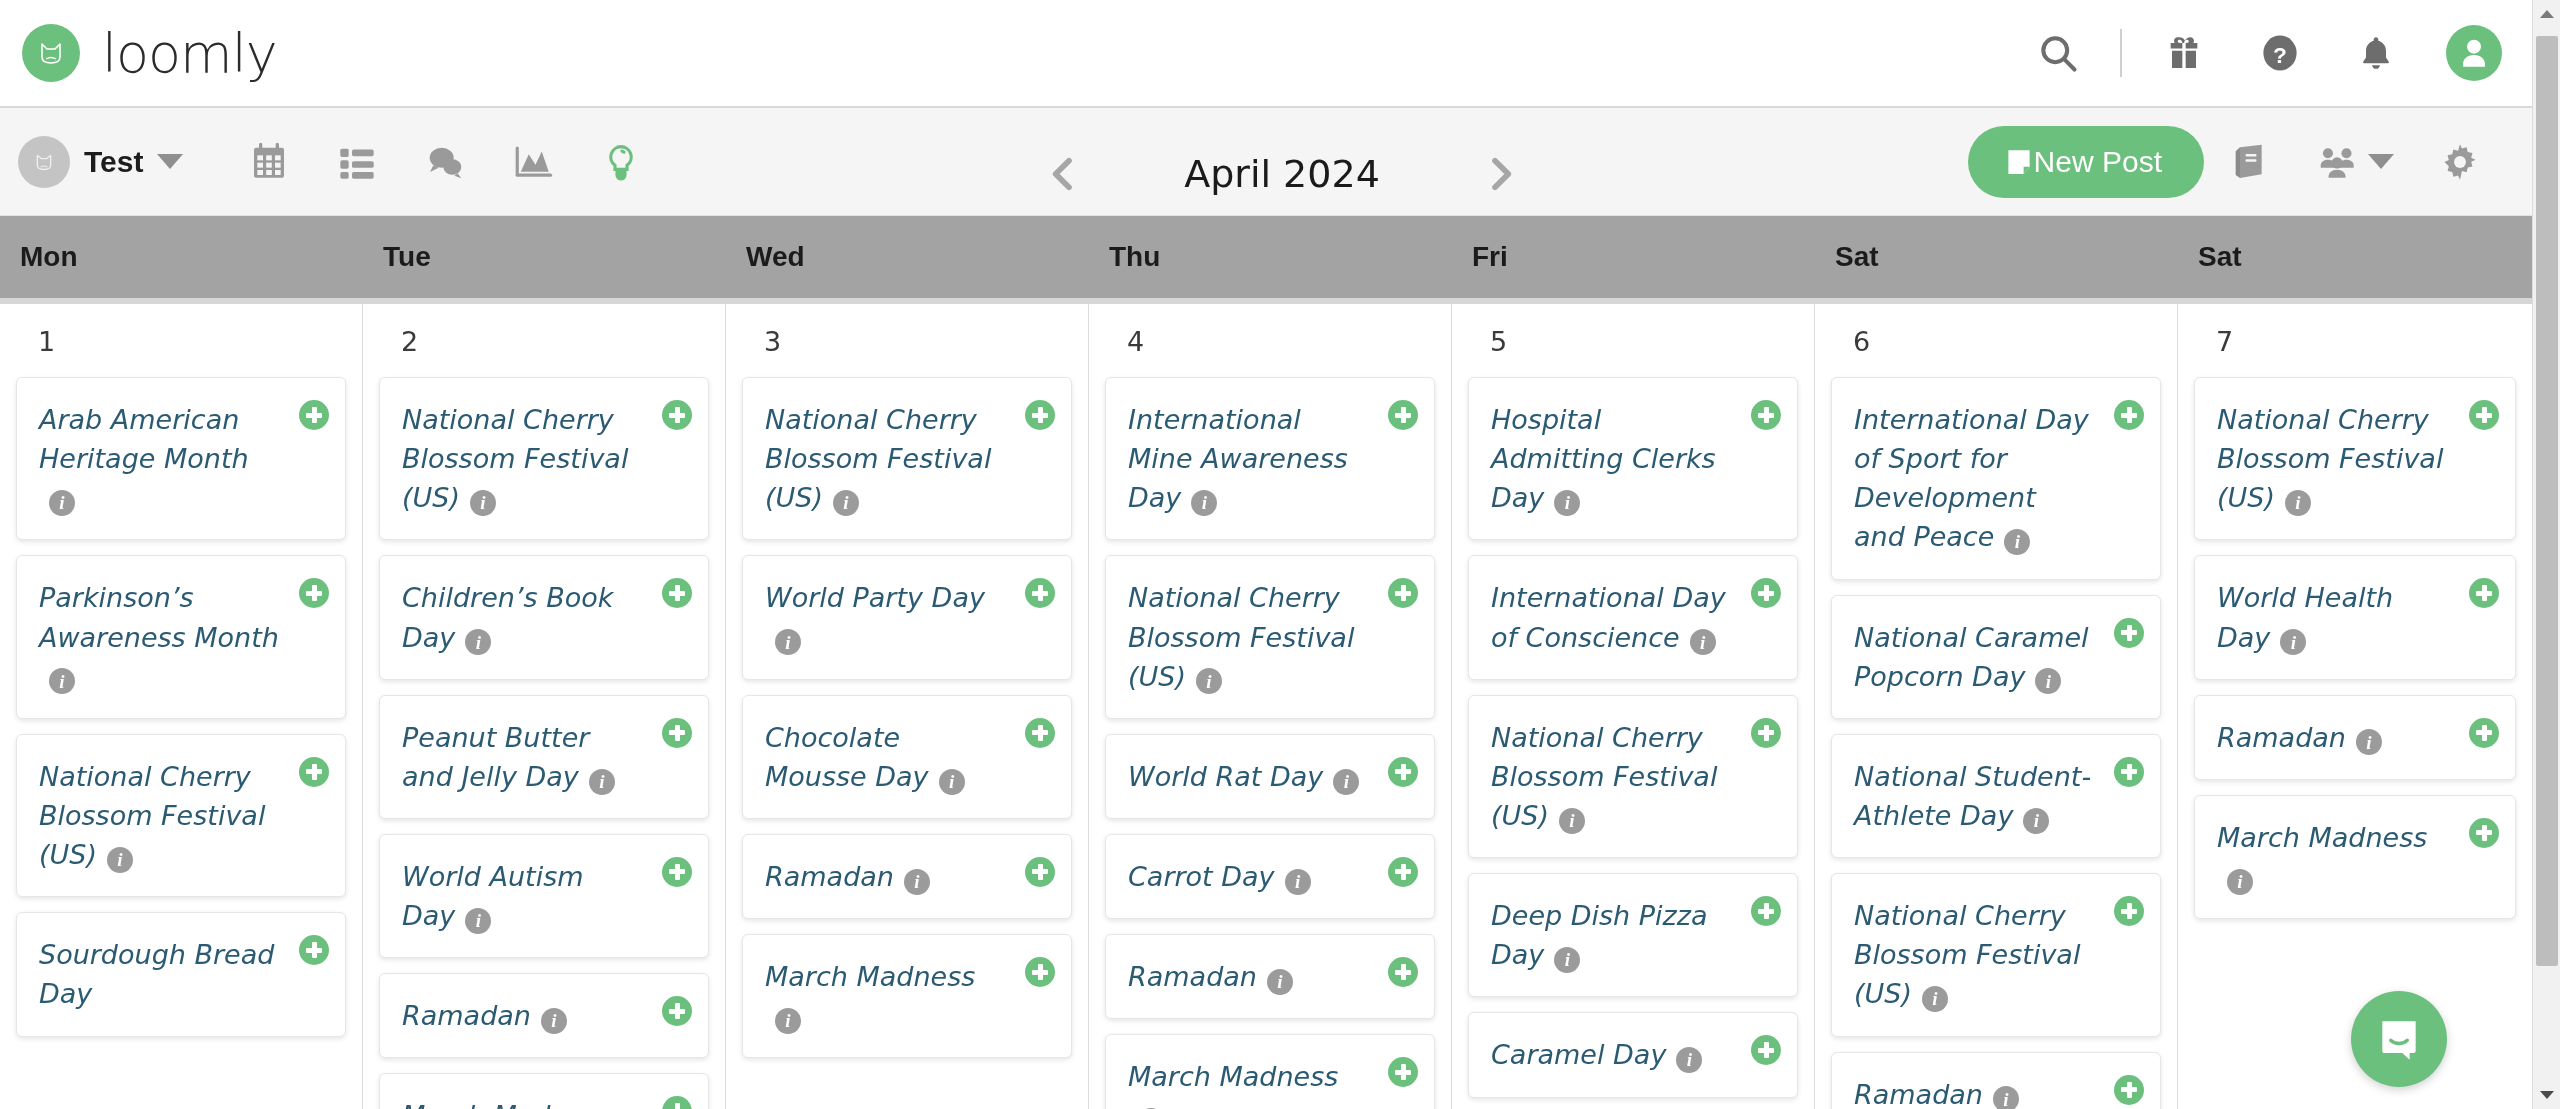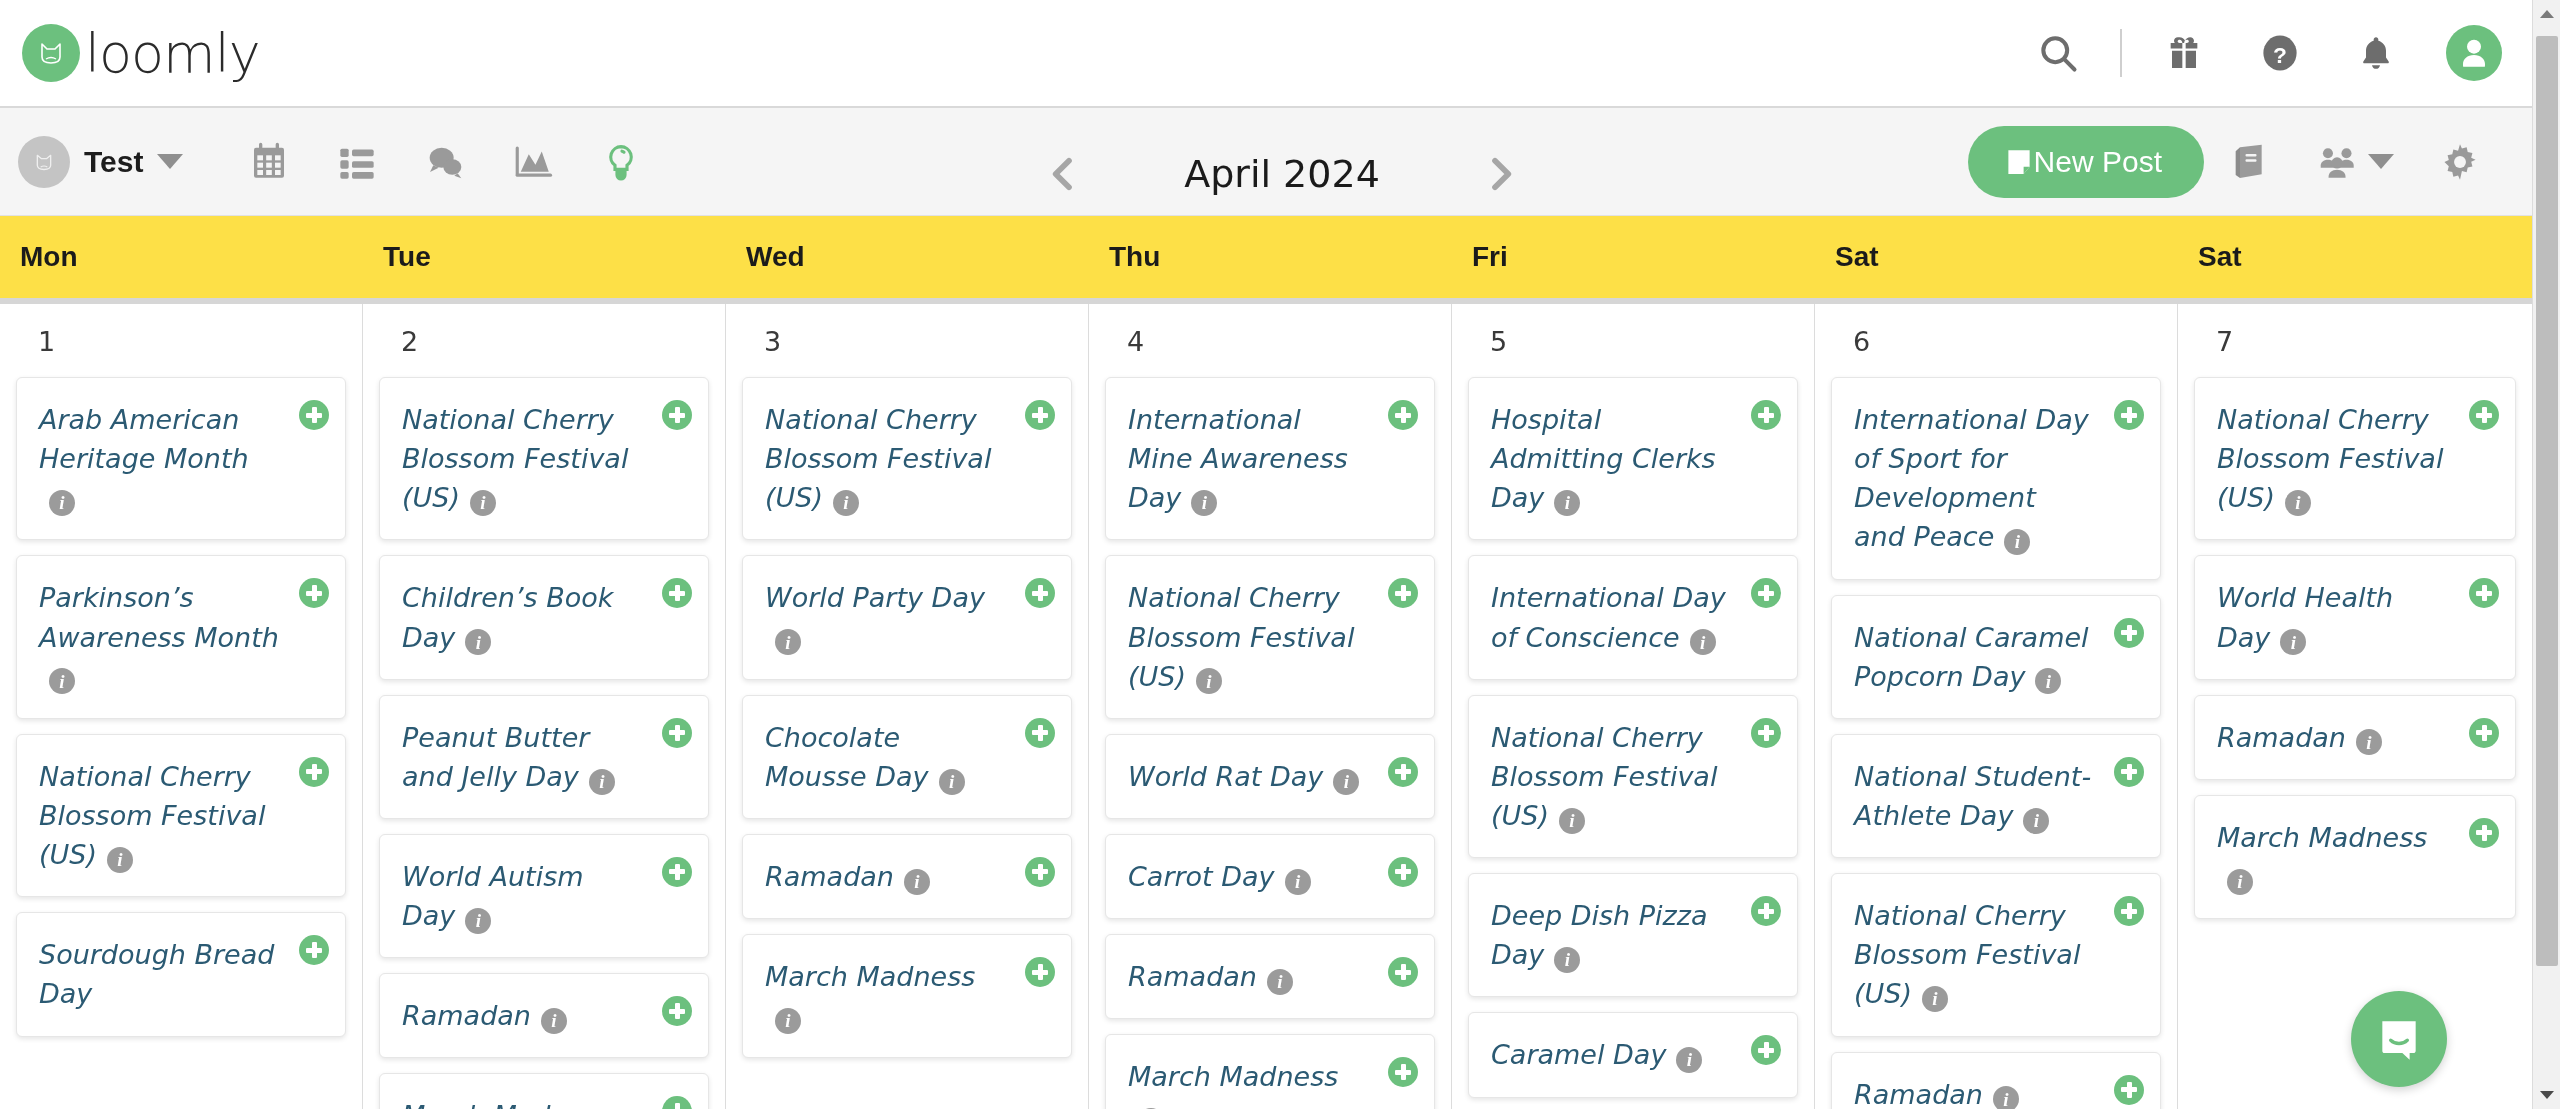--- a/index.html
+++ b/index.html
@@ -10,21 +10,21 @@
     overflow: hidden;
   }
   #app { position: relative; width: 2560px; height: 1109px; display: flex; }
   .page { width: 2532px; height: 1109px; position: relative; overflow: hidden; background:#fff; }
 
   
   .topbar {
     height: 108px; background:#fff; border-bottom: 2px solid #d9d9d9;
     display: flex; align-items: center; padding: 0 0 0 22px;
   }
-  .brand { display:flex; align-items:center; gap: 5px; }
+  .brand { display:flex; align-items:center; gap: 22px; }
   .brand-mark {
     width: 58px; height: 58px; border-radius: 50%;
     background:#6cc07e; display:flex; align-items:center; justify-content:center;
   }
   .brand-word { font-size: 54px; color:#2b2b2b; letter-spacing:-1px; font-family:"DejaVu Sans", sans-serif; font-weight:300; }
   .top-right { margin-left:auto; display:flex; align-items:center; gap: 0; padding-right: 30px; }
   .ticon { width: 96px; height:68px; display:flex; align-items:center; justify-content:center; color:#6d6d6d; }
   .vdiv { width:2px; height: 48px; background:#cfcfcf; margin: 0 14px; }
   .avatar-top {
     width: 56px; height:56px; border-radius:50%; background:#6cc07e;
@@ -50,21 +50,21 @@
   .month-label { font-size: 38px; color:#1b1b1b; font-weight:400; min-width: 300px; text-align:center; font-family:"DejaVu Sans", sans-serif; }
   .right-tools { margin-left:auto; display:flex; align-items:center; padding-right: 26px; gap: 0; }
   .newpost {
     background:#6cc07e; color:#fff; border-radius: 40px; height: 72px;
     display:flex; align-items:center; padding: 0 42px 0 36px;
     font-size: 30px; border:none; cursor:pointer;
   }
   .rt-ic { width: 92px; height:72px; display:flex; align-items:center; justify-content:center; color:#9a9a9a; }
 
   
-  .weekhead { height: 82px; background:#fde047; display:flex; }
+  .weekhead { height: 82px; background:#a3a3a3; display:flex; }
   .weekhead > div {
     font-size: 28px; font-weight:700; color:#1b1b1b; padding-left: 20px;
     display:flex; align-items:center;
   }
   .calsep { height: 6px; background:#d6d6d6; }
 
   
   .grid { display:flex; height: 850px; background:#fff; }
   .daycol {
     border-right: 1px solid #dcdcdc; padding: 0 16px;

